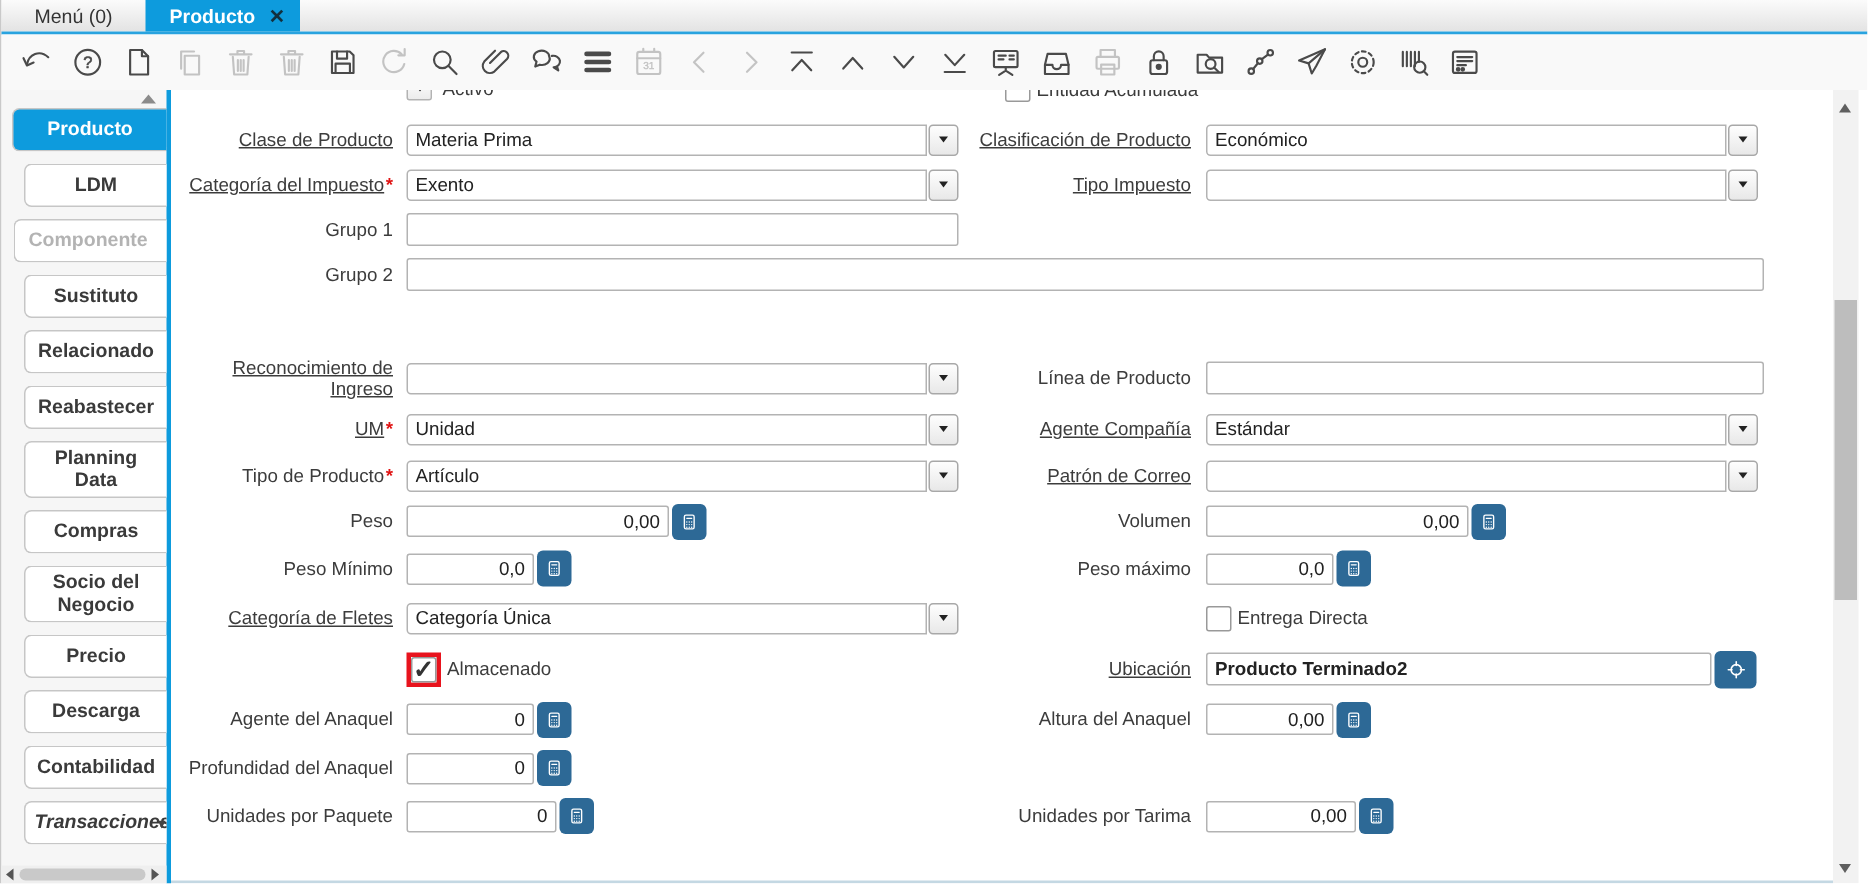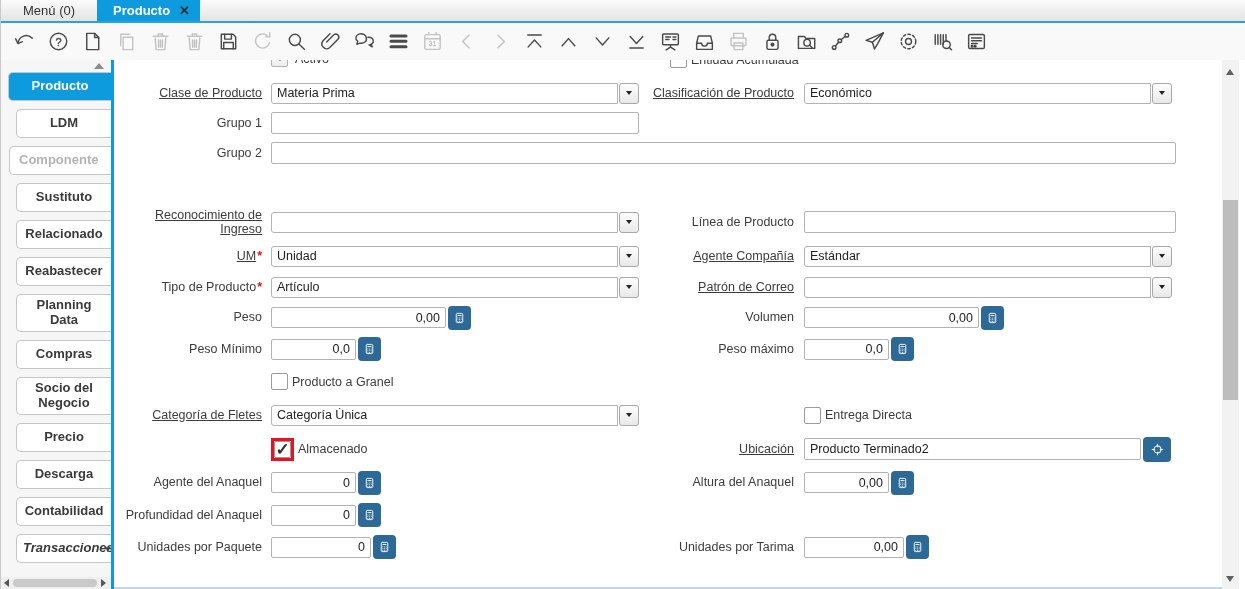--- a/index.html
+++ b/index.html
@@ -40,21 +40,21 @@
 .c-lbl-r{width:165px;padding-right:10px;}
 .c-fld-l{width:368px;flex:none;display:flex;align-items:center;}
 .c-fld-l.wide{width:auto;flex:1;}
 .c-fld-r{flex:1;display:flex;align-items:center;}
 .lbl-link{text-decoration:underline;cursor:pointer;}
 .req{color:#e01414;margin-left:1px;font-weight:bold;}
 .combo{display:flex;width:368px;align-items:center;}
 .combo-input{flex:1;min-width:0;height:21px;border:1px solid #b3b3b3;border-radius:3px 0 0 3px;padding:0 5px;font-size:12.5px;font-family:inherit;color:#222;background:#fff;outline:none;}
 .combo-btn{width:20px;height:21px;margin-left:1px;flex:none;border:1px solid #a8a8a8;border-radius:3px;background:linear-gradient(#fefefe,#e8e8e8);display:flex;align-items:center;justify-content:center;cursor:pointer;padding:0;}
 .combo-arrow{width:0;height:0;border-left:3.5px solid transparent;border-right:3.5px solid transparent;border-top:4.5px solid #222;}
-.text-input{height:22px;border:1px solid #b3b3b3;border-radius:2px;padding:0 5px;font-size:12.5px;font-family:inherit;color:#222;outline:none;}
+.text-input{height:22px;border:1px solid #b3b3b3;border-radius:2px;padding:0 5px;font-size:12.5px;font-family:inherit;color:#222;outline:none;font-weight:bold;}
 .numwrap{display:flex;align-items:center;}
 .num-input{height:21px;border:1px solid #b3b3b3;border-radius:2px;padding:0 5px;font-size:12.5px;font-family:inherit;color:#222;text-align:right;outline:none;}
 .sq-btn{border:none;background:#2d6996;border-radius:4px;display:flex;align-items:center;justify-content:center;cursor:pointer;padding:0;margin-left:2px;flex:none;}
 .calc-btn{width:23px;height:24px;}
 .loc-btn{width:28px;height:25px;}
 .sq-btn svg{stroke:#fff;fill:none;stroke-width:1.7;stroke-linecap:round;}
 .cb{width:17px;height:17px;flex:none;border:1px solid #999;border-radius:2px;background:#fff;display:inline-flex;align-items:center;justify-content:center;cursor:pointer;color:#333;font-weight:bold;font-size:17px;line-height:1;overflow:visible;}
 .hl{display:inline-flex;border:3px solid #e8131d;flex:none;}
 .cb-lab{font-size:12.5px;color:#3c3c3c;margin-left:4px;white-space:nowrap;}
 
@@ -350,20 +350,40 @@
             <div class="c-fld-r">
               <div class="combo">
                 <input class="combo-input" value="Económico" style="">
                 <button class="combo-btn">
                   <span class="combo-arrow"></span>
                 </button>
               </div>
             </div>
           </div>
           <div class="form-row" style="height: 30px;">
+            <div class="c-lbl c-lbl-l"><span class="lbl-link">Categoría del Impuesto</span><span class="req">*</span></div>
+            <div class="c-fld-l">
+              <div class="combo">
+                <input class="combo-input" value="Exento" style="">
+                <button class="combo-btn">
+                  <span class="combo-arrow"></span>
+                </button>
+              </div>
+            </div>
+            <div class="c-lbl c-lbl-r"><span class="lbl-link">Tipo Impuesto</span></div>
+            <div class="c-fld-r">
+              <div class="combo">
+                <input class="combo-input" style="">
+                <button class="combo-btn">
+                  <span class="combo-arrow"></span>
+                </button>
+              </div>
+            </div>
+          </div>
+          <div class="form-row" style="height: 30px;">
             <div class="c-lbl c-lbl-l"><span>Grupo 1</span></div>
             <div class="c-fld-l">
               <input class="text-input" style="width: 370px;">
             </div>
           </div>
           <div class="form-row" style="height: 30px;">
             <div class="c-lbl c-lbl-l"><span>Grupo 2</span></div>
             <div class="c-fld-l wide">
               <input class="text-input" style="width: 905px;">
             </div>
@@ -469,29 +489,20 @@
             <div class="c-fld-r">
               <span class="numwrap">
                 <input class="num-input" value="0,0" style="width: 85px;">
                 <button class="sq-btn calc-btn">
                   <svg viewBox="0 0 24 24" width="13" height="14">
                     <rect x="6" y="3.5" width="12" height="17" rx="2"></rect>
                     <path d="M9 7.5 h6"></path>
                     <path d="M9 12 h.01 M12 12 h.01 M15 12 h.01 M9 15.2 h.01 M12 15.2 h.01 M15 15.2 h.01 M9 18.4 h.01 M12 18.4 h.01 M15 18.4 h.01"></path>
                   </svg>
                 </button>
-              </span>
-            </div>
-          </div>
-          <div class="form-row" style="height: 33px;">
-            <div class="c-lbl c-lbl-l"></div>
-            <div class="c-fld-l">
-              <span class="numwrap">
-                <span class="cb"></span>
-                <span class="cb-lab">Producto a Granel</span>
               </span>
             </div>
           </div>
           <div class="form-row" style="height: 34px;">
             <div class="c-lbl c-lbl-l"><span class="lbl-link">Categoría de Fletes</span></div>
             <div class="c-fld-l">
               <div class="combo">
                 <input class="combo-input" value="Categoría Única" style="">
                 <button class="combo-btn">
                   <span class="combo-arrow"></span>

